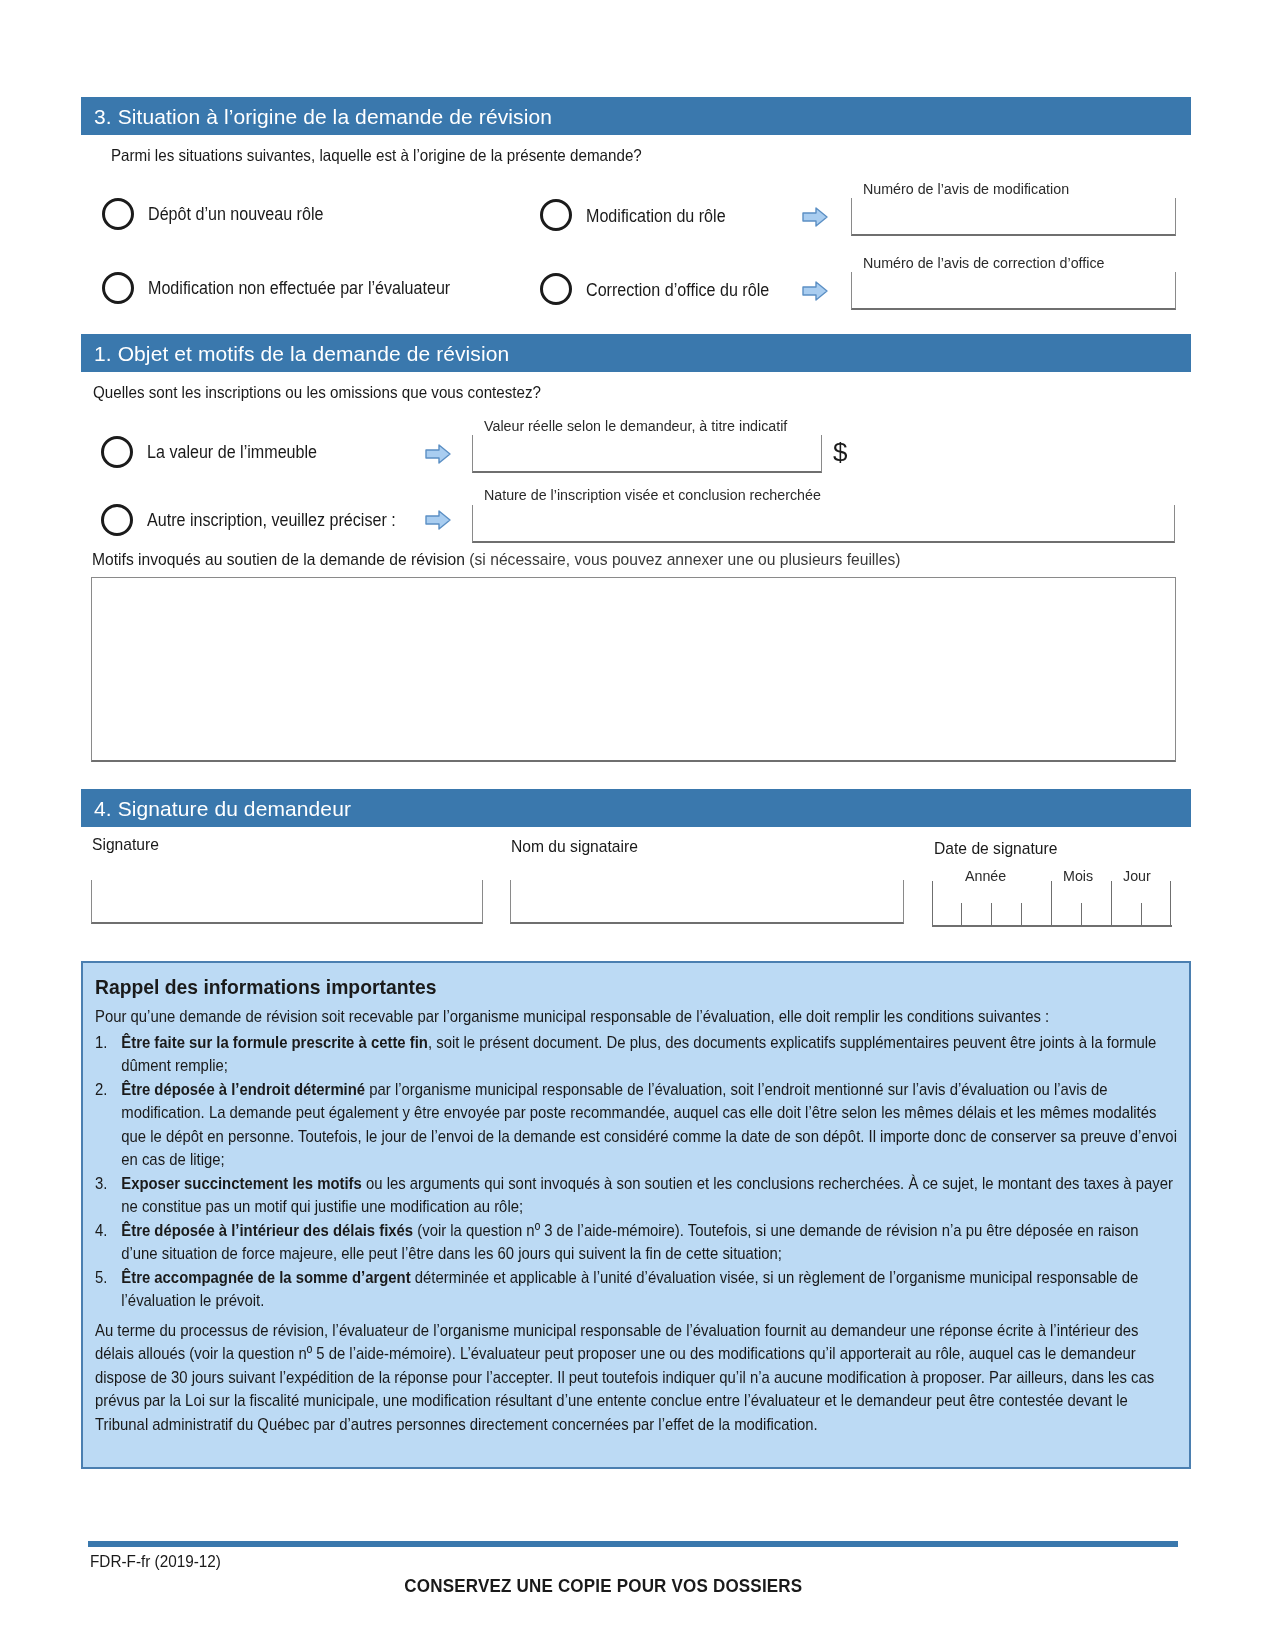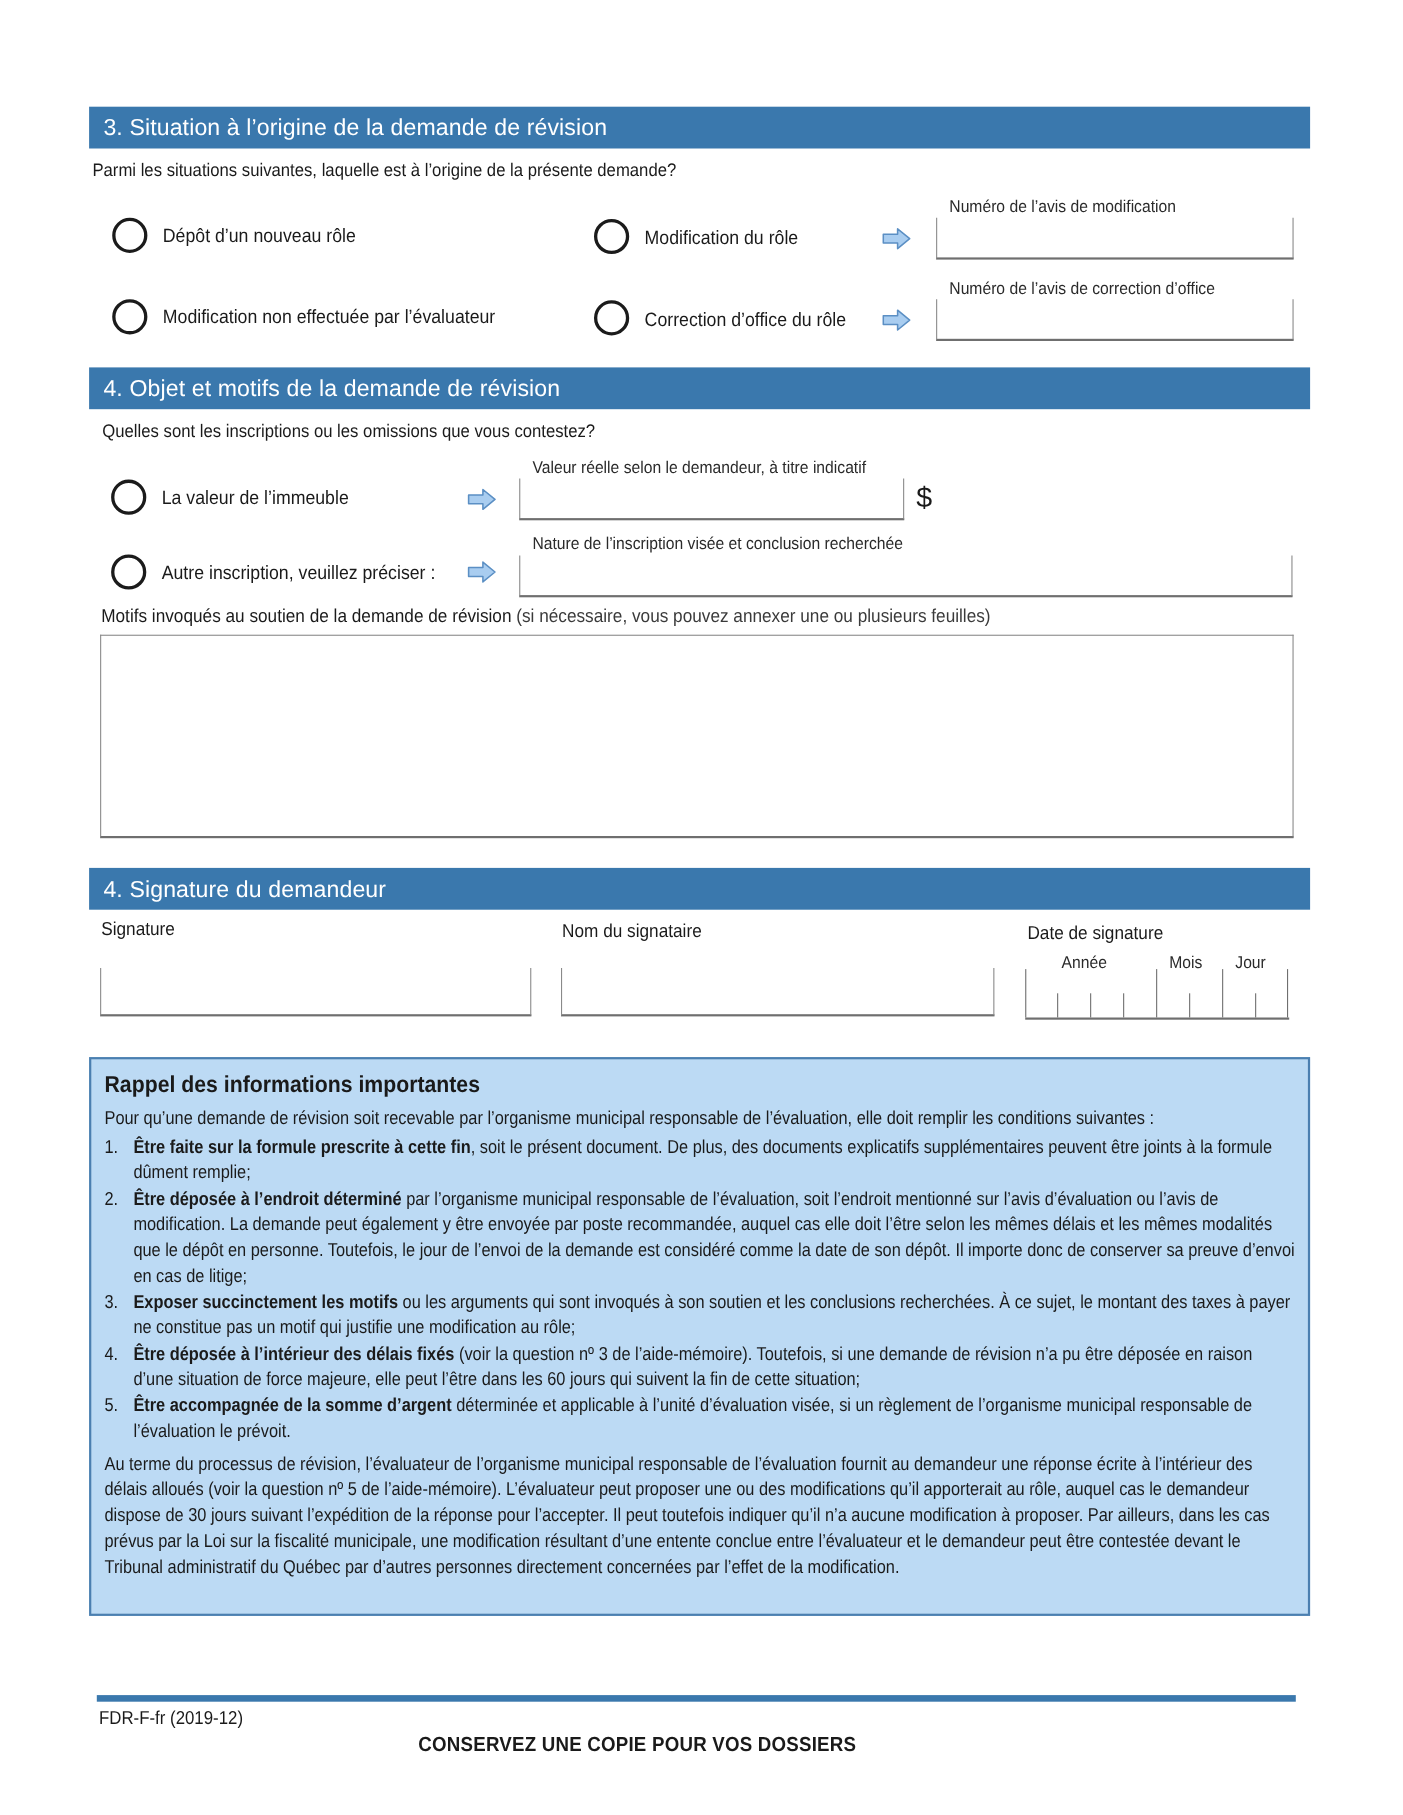--- a/index.html
+++ b/index.html
@@ -45,30 +45,30 @@
   .info-title { font-size: 21px; font-weight: bold; color: #1a1a1a; margin: 4px 0 6px 0; transform: scaleX(0.92); transform-origin: left center; white-space: nowrap; }
   .info-text { font-size: 17px; line-height: 23.5px; color: #1a1a1a; transform: scaleX(0.875); transform-origin: left top; width: 1238px; }
   .info-text p { margin: 0; }
   .info-list { margin: 2px 0 6px 0; padding: 0; list-style: none; }
   .info-list li { position: relative; padding-left: 30px; }
   .info-list li .num { position: absolute; left: 0; top: 0; }
   .info-list li b { font-weight: bold; }
 
   .footer-rule { position: absolute; left: 88px; top: 1541px; width: 1090px; height: 6px; background: #3a78ad; }
   .footer-code { position: absolute; left: 90px; top: 1552px; font-size: 17px; transform: scaleX(0.9); transform-origin: left center; white-space: nowrap; }
-  .footer-note { position: absolute; left: 0; width: 1159px; top: 1575px; text-align: center; font-size: 18.5px; font-weight: bold; letter-spacing: 0.2px; }
+  .footer-note { position: absolute; left: 0; width: 1159px; top: 1575px; text-align: center; font-size: 18.5px; font-weight: bold; letter-spacing: 0.2px; padding-left: 24px; }
   .footer-note span { display: inline-block; transform: scaleX(0.92); }
 </style>
 </head>
 <body>
 
 <div class="section-bar" style="top:97px;">
   <span>3. Situation à l’origine de la demande de révision</span>
 </div>
-<div class="abs question" style="left:84px; top:146px;">
+<div class="abs question" style="left:111px; top:146px;">
   <span style="display:inline-block; transform:scaleX(0.92); transform-origin:left center; white-space:nowrap;">Parmi les situations suivantes, laquelle est à l’origine de la présente demande?</span>
 </div>
 
 <div class="radio" style="left:102px; top:198px;"></div>
 <div class="radio-label" style="left:148px; top:204px;">Dépôt d’un nouveau rôle</div>
 
 <div class="radio" style="left:540px; top:199px;"></div>
 <div class="radio-label" style="left:586px; top:206px;">Modification du rôle</div>
 <svg class="arrow" style="left:801px; top:205px;" viewBox="0 0 28 24">
   <path d="M2 8 H15 V3 L26 12 L15 21 V16 H2 Z" fill="#a9cdf0" stroke="#5b8fc4" stroke-width="1.4" stroke-linejoin="round"></path>
@@ -85,21 +85,21 @@
 <div class="radio-label" style="left:586px; top:280px;">Correction d’office du rôle</div>
 <svg class="arrow" style="left:801px; top:279px;" viewBox="0 0 28 24">
   <path d="M2 8 H15 V3 L26 12 L15 21 V16 H2 Z" fill="#a9cdf0" stroke="#5b8fc4" stroke-width="1.4" stroke-linejoin="round"></path>
 </svg>
 <div class="field-label" style="left:863px; top:254px;">Numéro de l’avis de correction d’office</div>
 <div class="field-box" style="left:851px; top:272px; width:325px; height:38px;">
   <input type="text" value="" style="">
 </div>
 
 <div class="section-bar" style="top:334px;">
-  <span>4. Objet et motifs de la demande de révision</span>
+  <span>1. Objet et motifs de la demande de révision</span>
 </div>
 <div class="abs question" style="left:93px; top:383px;">
   <span style="display:inline-block; transform:scaleX(0.92); transform-origin:left center; white-space:nowrap;">Quelles sont les inscriptions ou les omissions que vous contestez?</span>
 </div>
 
 <div class="radio" style="left:101px; top:436px;"></div>
 <div class="radio-label" style="left:147px; top:442px;">La valeur de l’immeuble</div>
 <svg class="arrow" style="left:424px; top:442px;" viewBox="0 0 28 24">
   <path d="M2 8 H15 V3 L26 12 L15 21 V16 H2 Z" fill="#a9cdf0" stroke="#5b8fc4" stroke-width="1.4" stroke-linejoin="round"></path>
 </svg>

